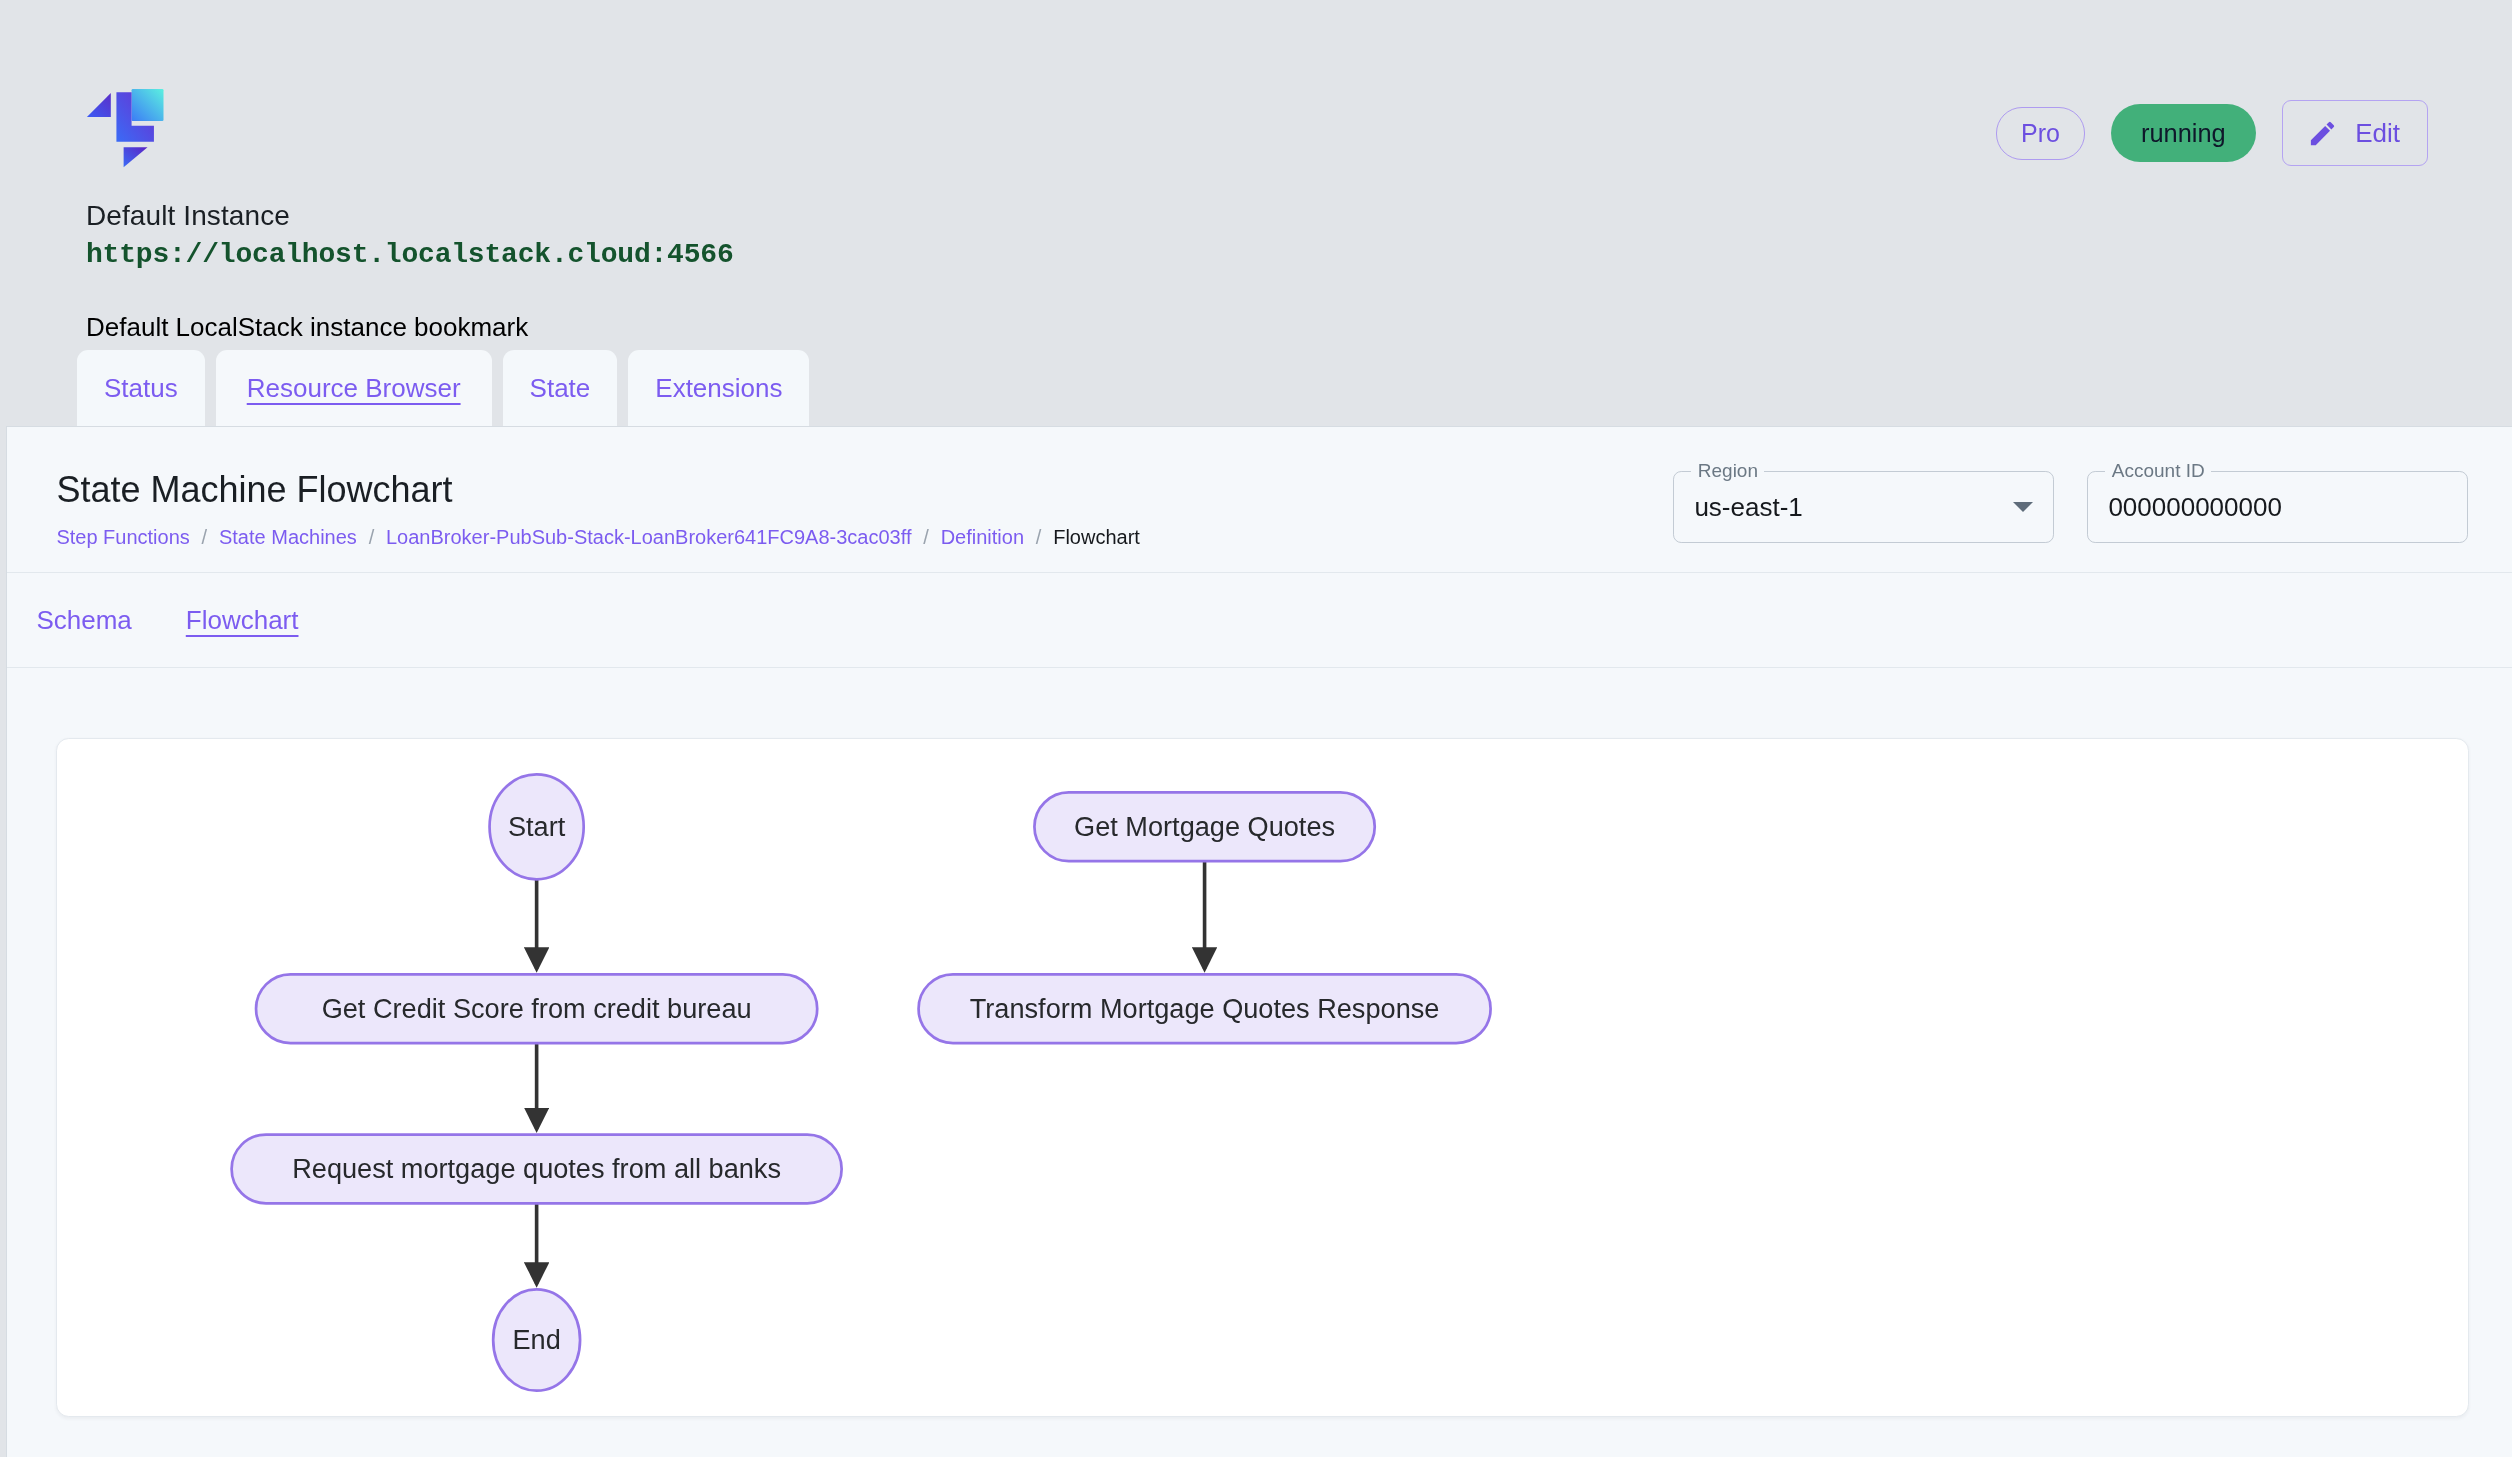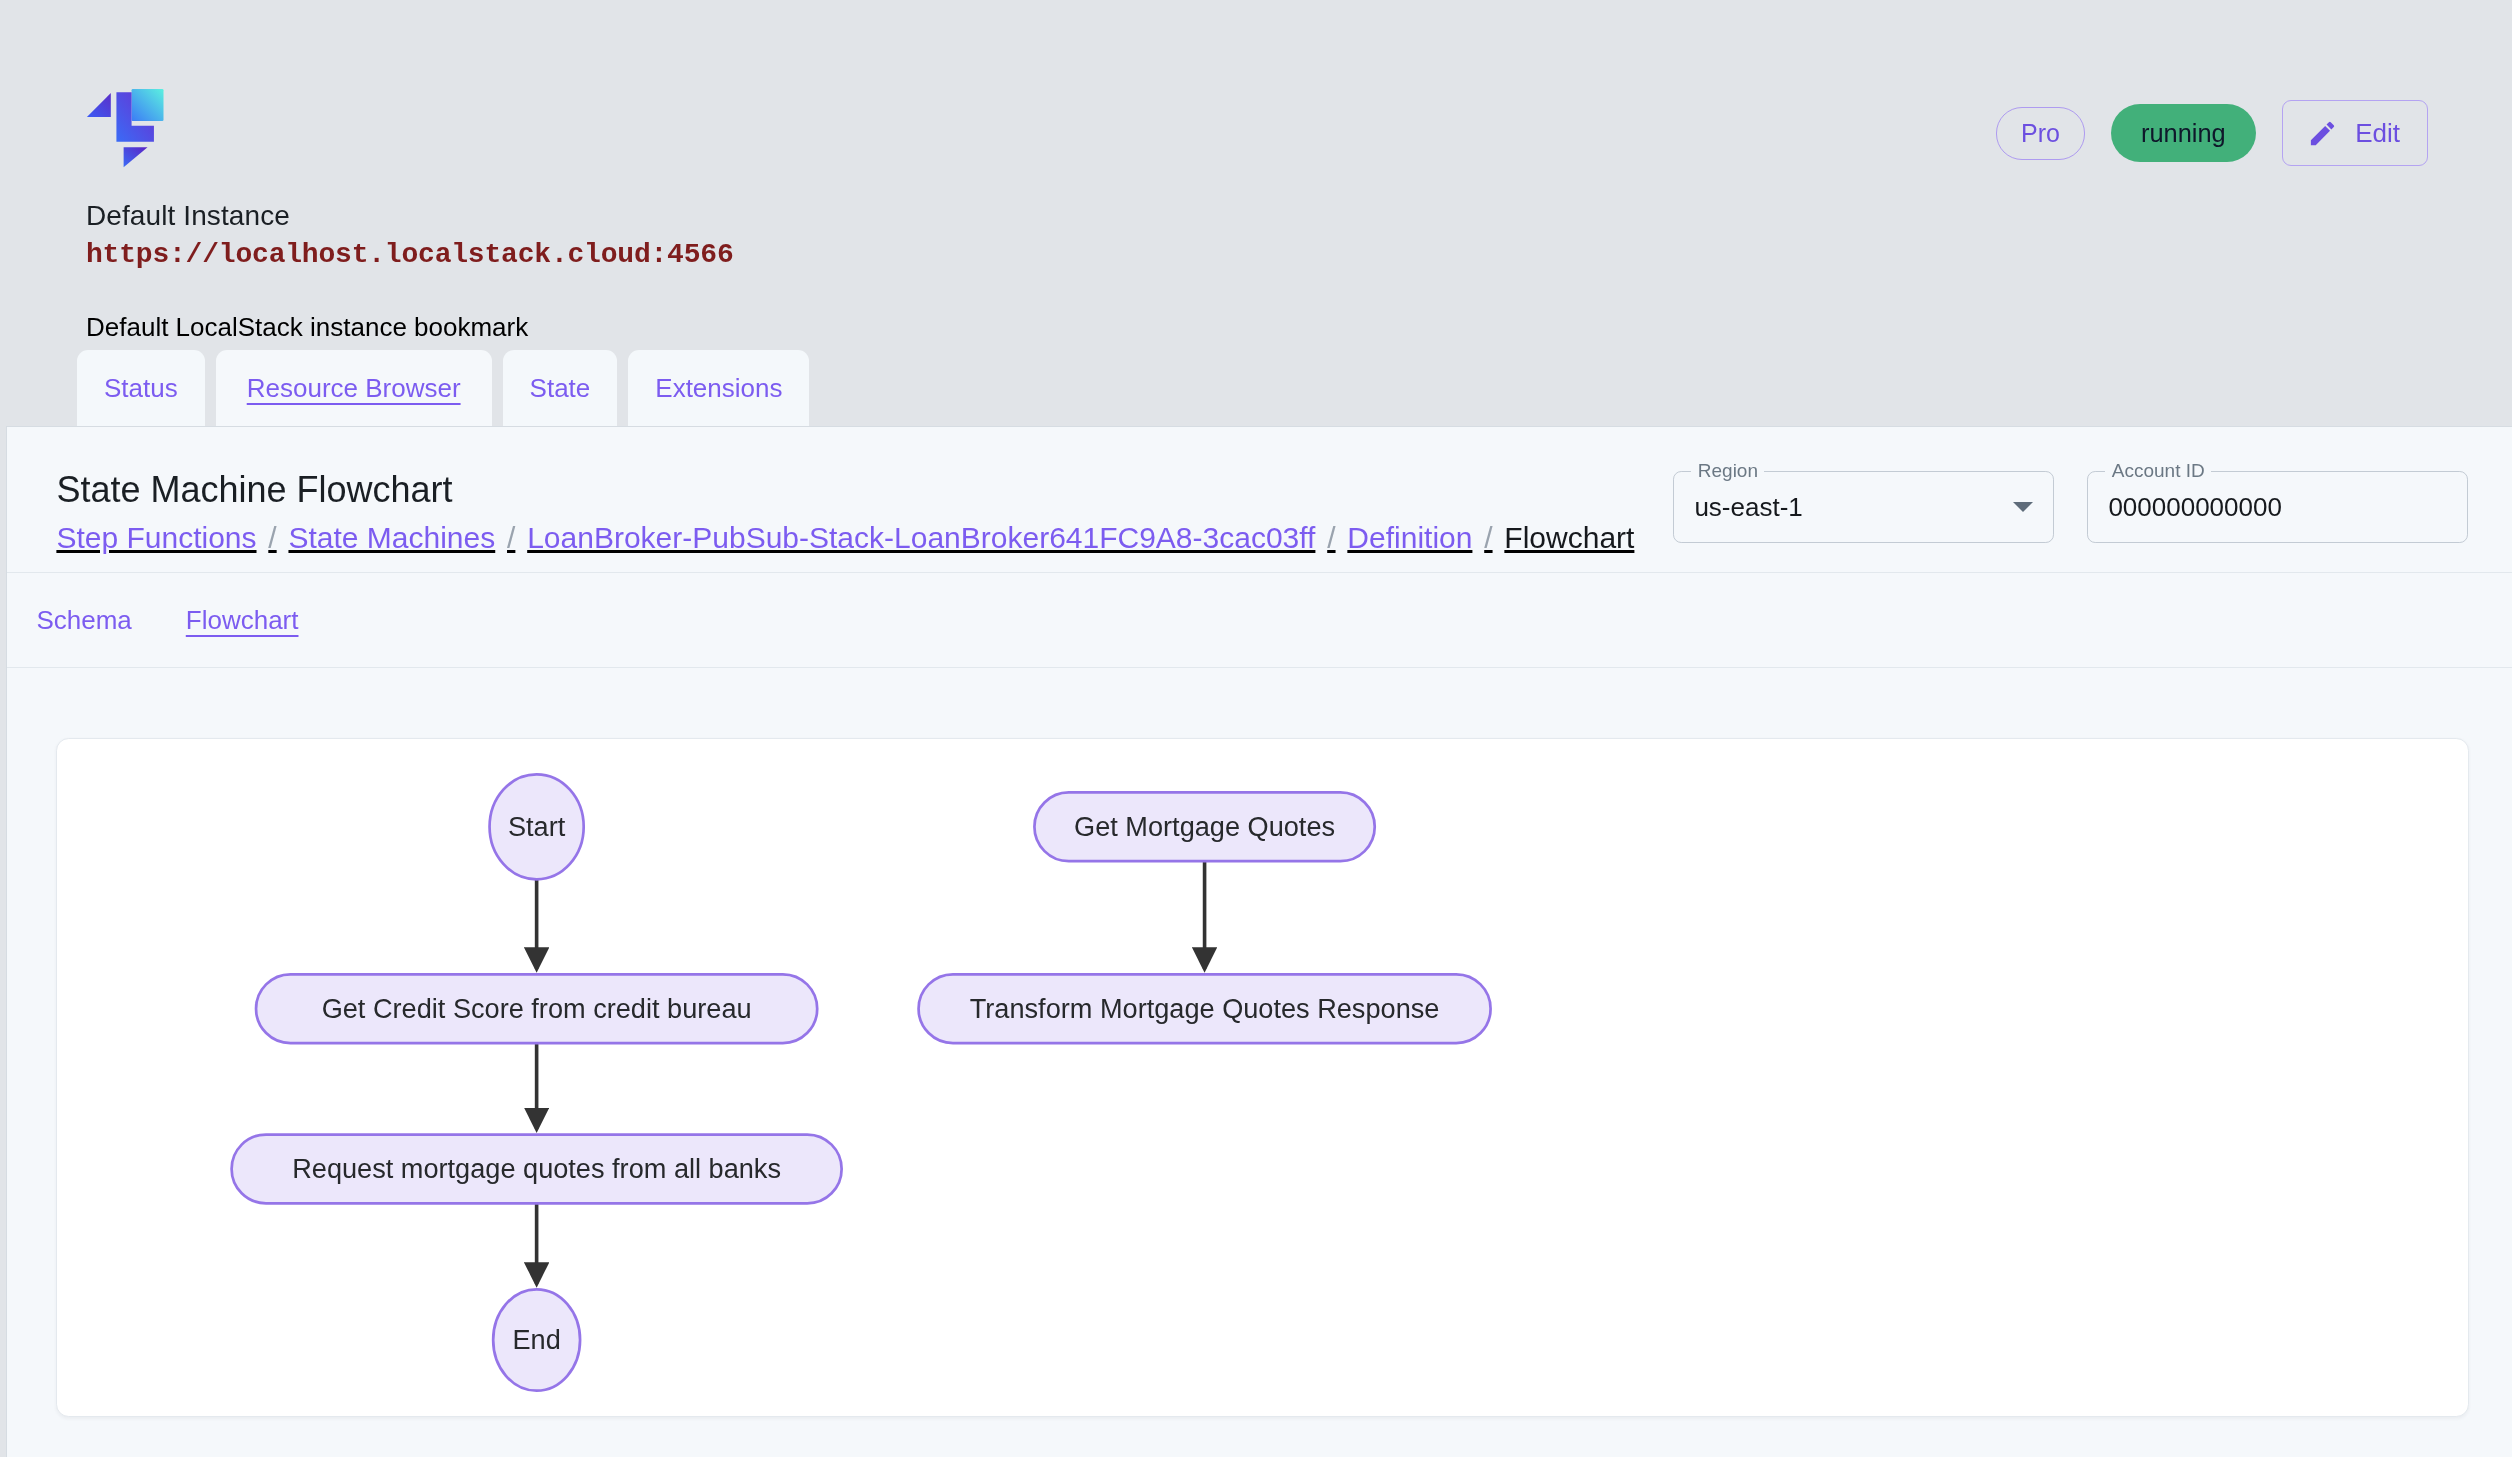--- a/index.html
+++ b/index.html
@@ -31,21 +31,21 @@
   .instance-name {
     font-size: 28px;
     color: #1A1F24;
     line-height: 38px;
     letter-spacing: 0.1px;
   }
   .instance-url {
     font-family: "Liberation Mono", "DejaVu Sans Mono", monospace;
     font-size: 28px;
     font-weight: 700;
-    color: #7f1d1d;
+    color: #14532d;
     line-height: 40px;
     letter-spacing: -0.2px;
   }
   .instance-desc {
     margin-top: 35px;
     font-size: 26px;
     color: #000000;
     line-height: 34px;
   }
 
@@ -138,24 +138,23 @@
     position: absolute;
     left: 49px; top: 41px;
     font-size: 36px;
     color: #1A1F24;
     line-height: 44px;
   }
   .breadcrumb {
     position: absolute;
     left: 49px; top: 95px;
     display: flex; align-items: center;
-    font-size: 30px;
+    font-size: 20px;
     line-height: 31px;
     white-space: nowrap;
-    text-decoration: underline;
   }
   .crumb { color: #7C5CF0; cursor: pointer; }
   .crumb.current { color: #16191D; cursor: default; }
   .crumb-sep { color: #9AA3AE; margin: 0 11.8px; }
 
   
   .field-group {
     position: absolute;
     right: 44px; top: 44px;
     display: flex; gap: 33px;

